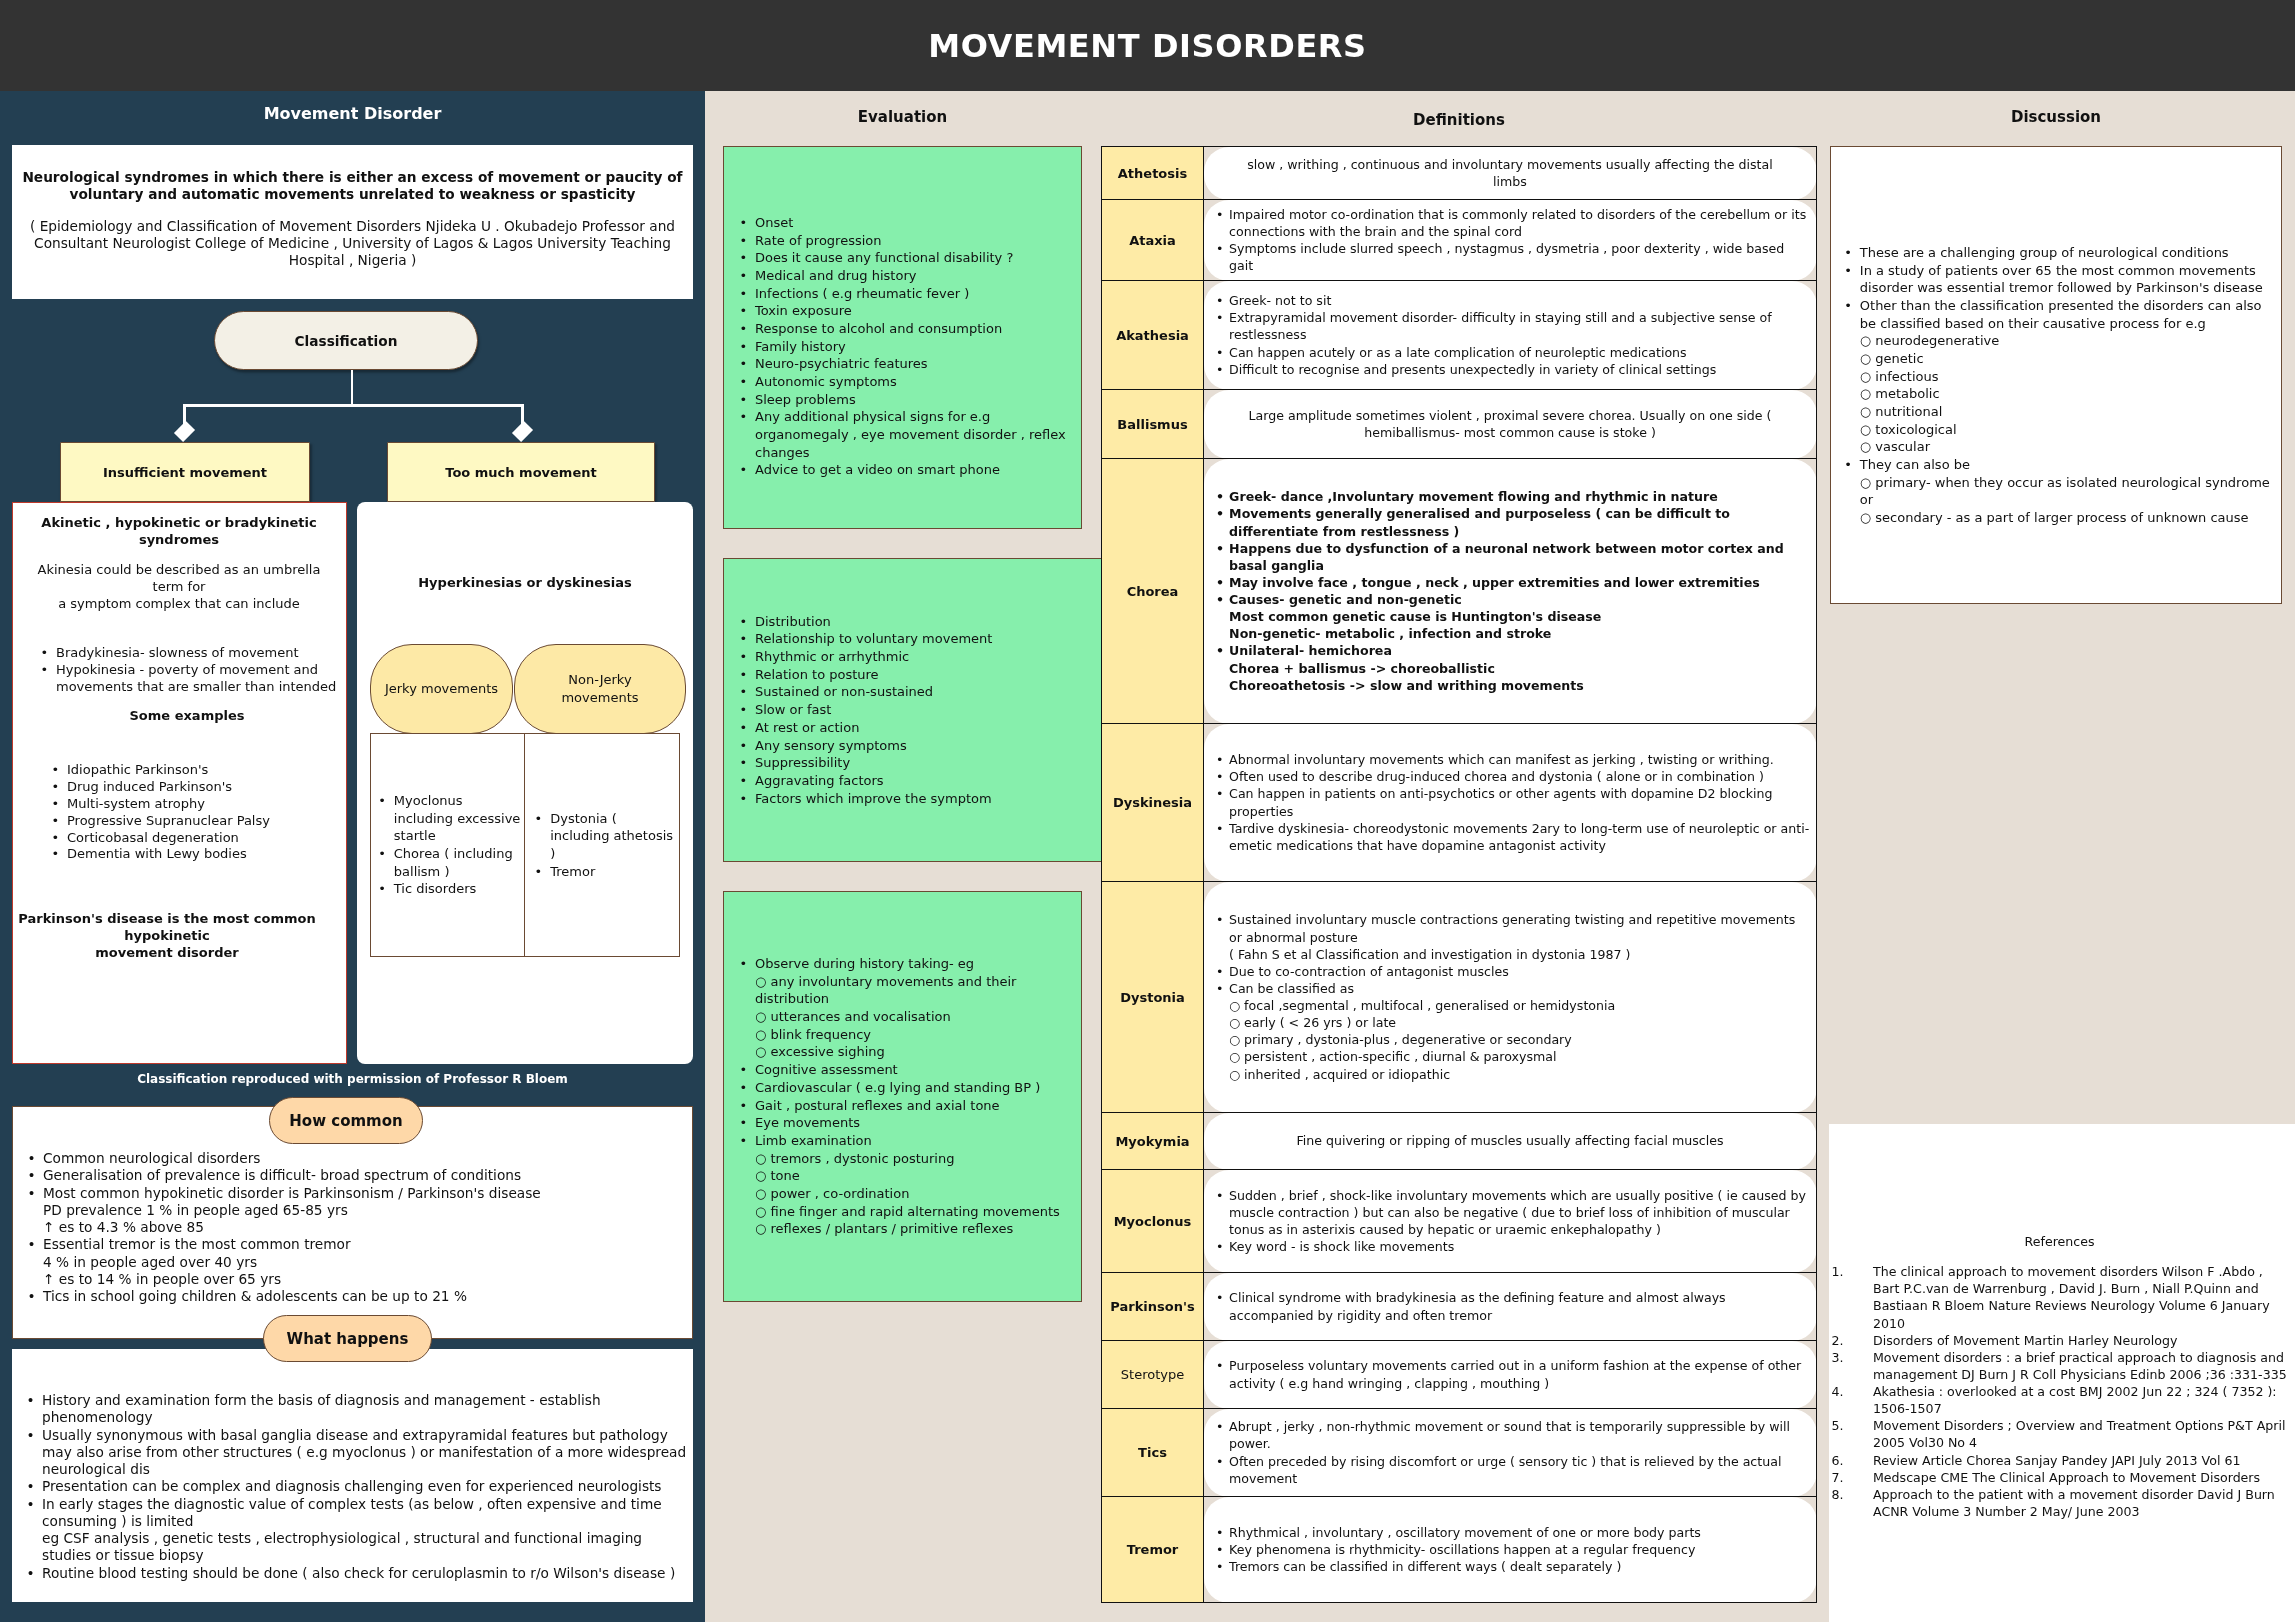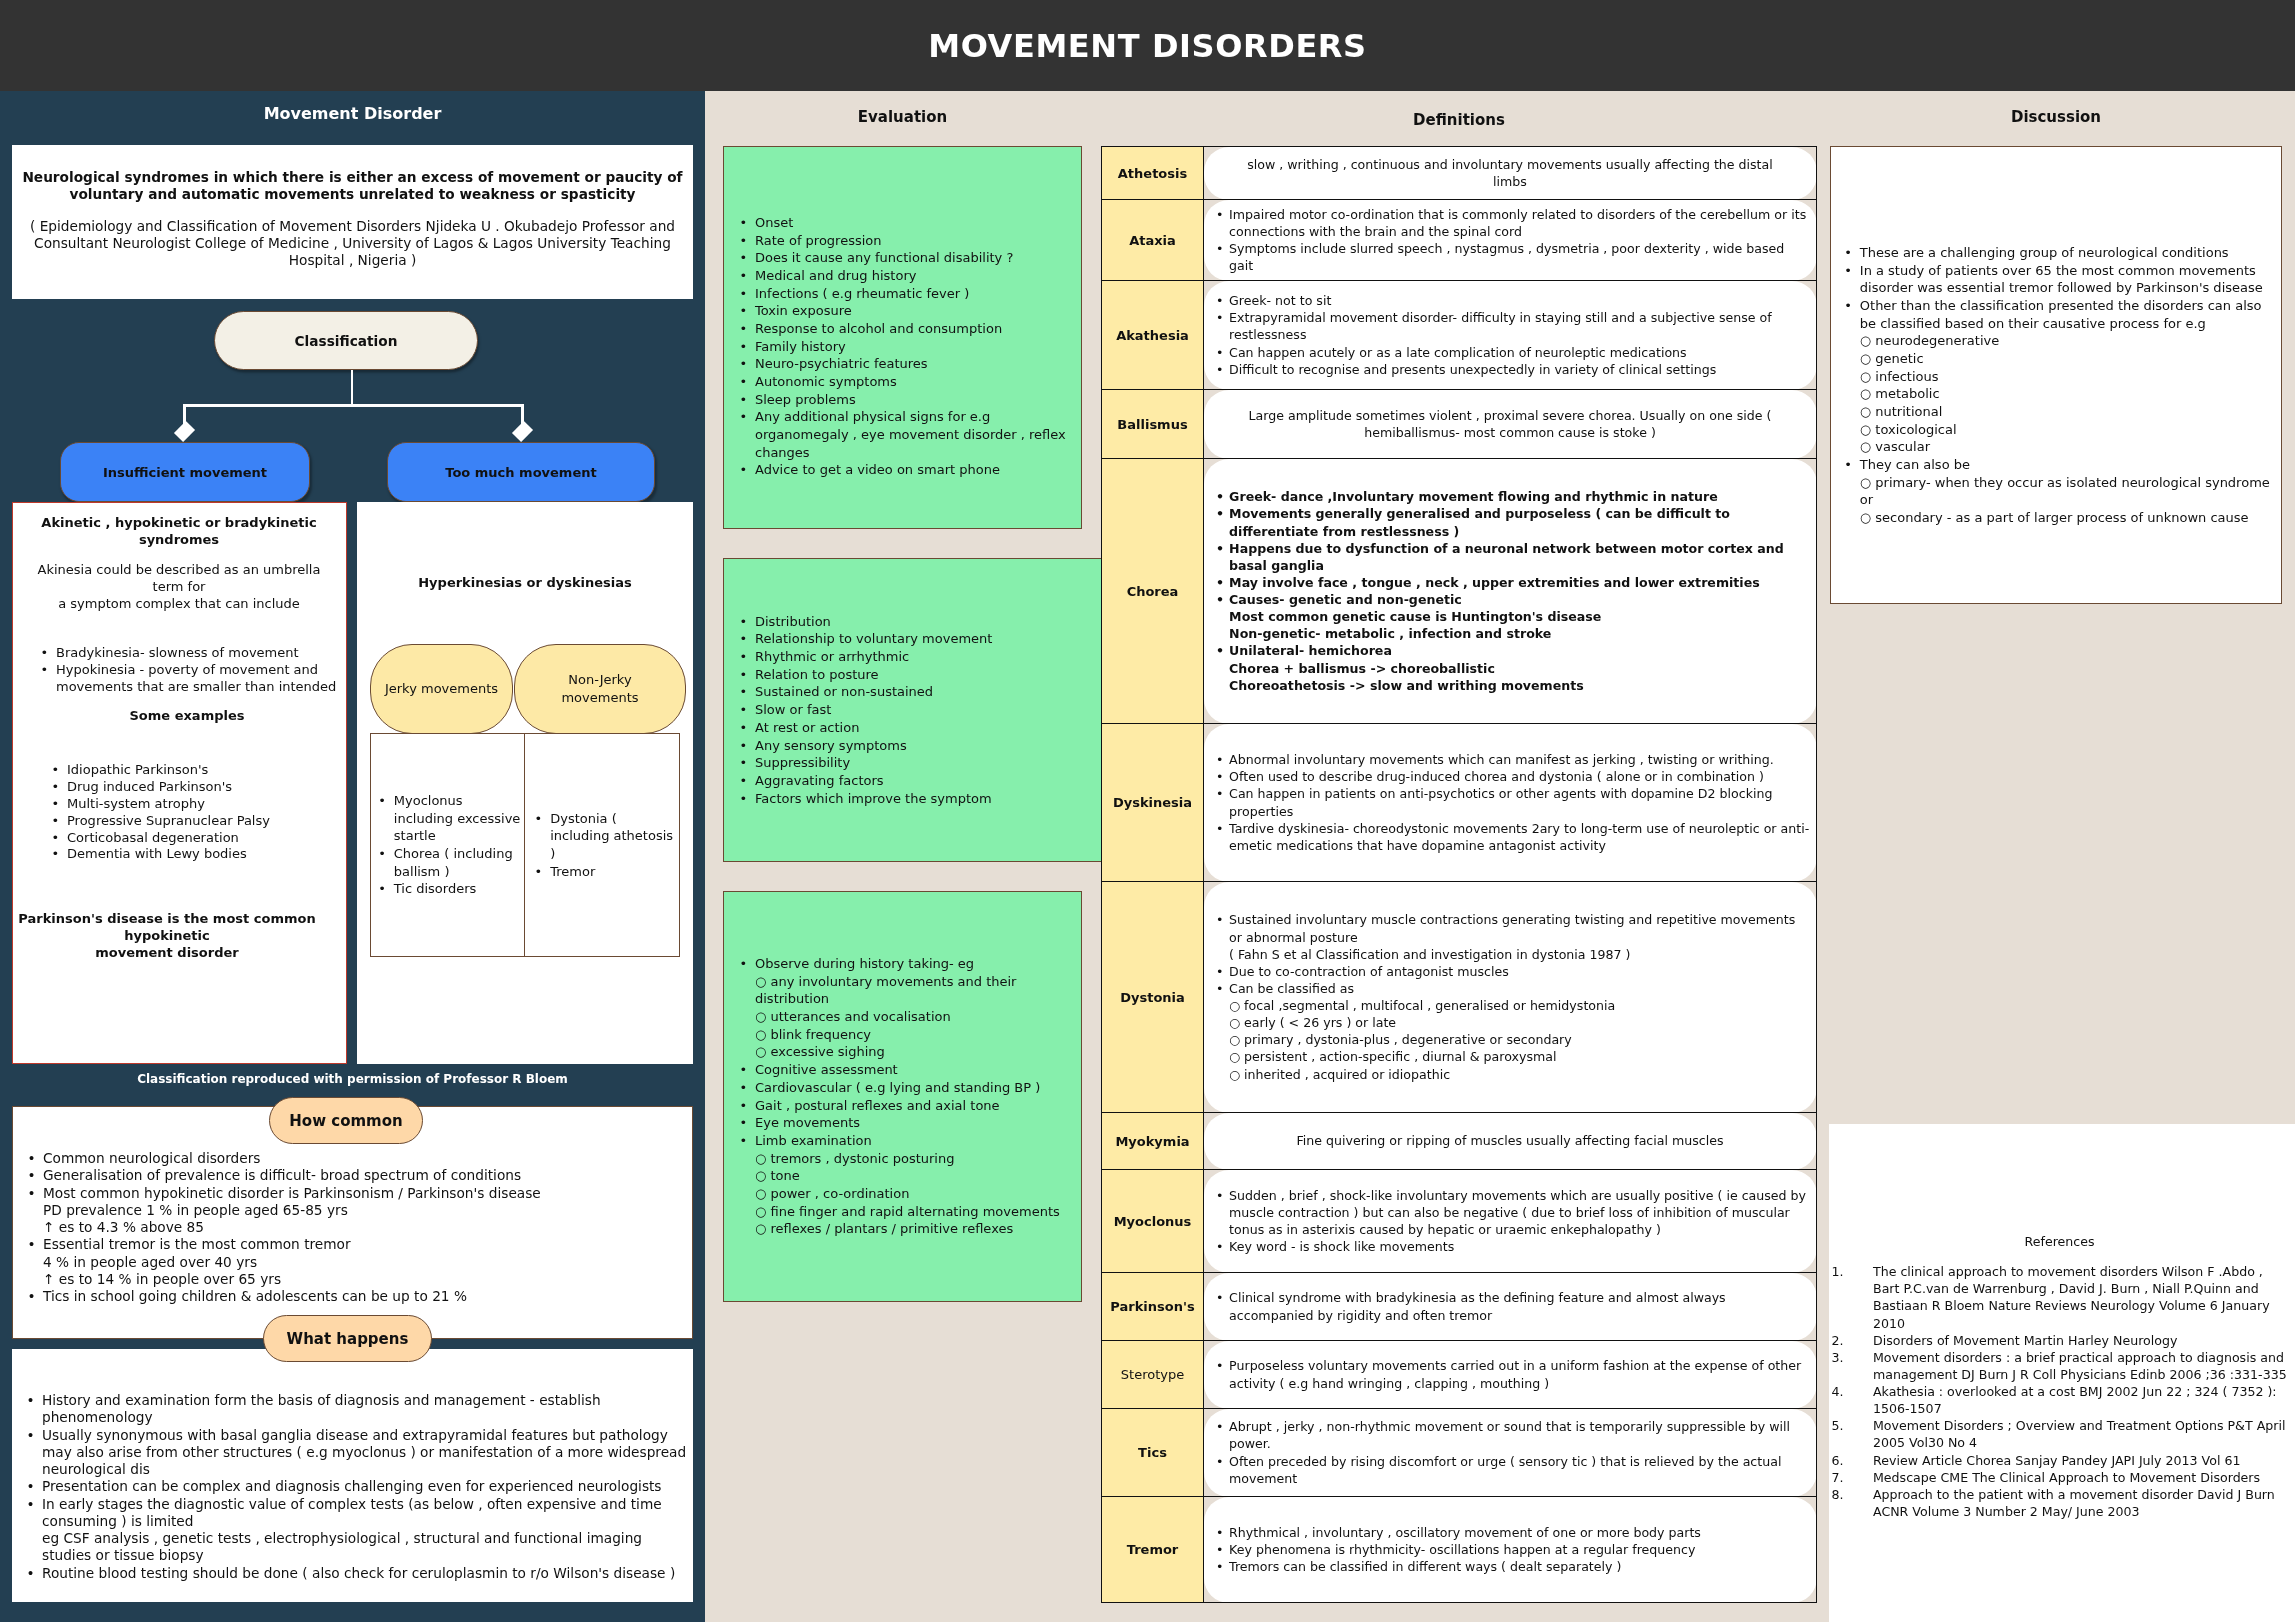--- a/index.html
+++ b/index.html
@@ -16,28 +16,28 @@
   .left-title { left: 0; top: 13px; width: 705px; text-align: center; color: #fff; font-weight: bold; font-size: 16px; }
   .white-box { background: #fff; }
   #intro-box { left: 12px; top: 54px; width: 681px; height: 154px; text-align: center; padding: 24px 3.6px 0; font-size: 13.7px; line-height: 1.24; }
   #intro-box .def { font-weight: bold; font-size: 13.7px; }
   #intro-box .cite { margin-top: 15px; }
 
   .pill { background: #f3f0e6; border: 1.2px solid #6a4a33; border-radius: 33px; display: flex; align-items: center; justify-content: center; font-weight: bold; font-size: 13.7px; box-shadow: 1.2px 2.4px 2.4px rgba(0,0,0,0.35); }
   #classification-pill { left: 214px; top: 220px; width: 264px; height: 59px; }
   .conn { background: #fff; }
   .diamond { width: 13px; height: 13px; background: #fff; transform: rotate(45deg) scaleY(1.3); }
-  .cat-box { background: #3b82f6; border: 1.2px solid #6a4a33; border-radius: 19px; display: flex; align-items: center; justify-content: center; font-weight: bold; font-size: 13px; box-shadow: 1.2px 2.4px 2.4px rgba(0,0,0,0.3); }
+  .cat-box { background: #fef9c3; border: 1.2px solid #6a4a33; border-radius: 1px; display: flex; align-items: center; justify-content: center; font-weight: bold; font-size: 13px; box-shadow: 1.2px 2.4px 2.4px rgba(0,0,0,0.3); }
   #insufficient-box { left: 60px; top: 351px; width: 250px; height: 60px; }
   #too-much-box { left: 387px; top: 351px; width: 268px; height: 60px; }
 
   #hypo-box { left: 12px; top: 411px; width: 335px; height: 562px; border: 1.2px solid #c0392b; border-top-color: #c0392b; font-size: 13px; line-height: 1.3; }
   #hypo-box .t { text-align: center; }
   #hypo-box .h { font-weight: bold; font-size: 13px; margin-top: 12px; text-align:center; }
-  #hyper-box { left: 357px; top: 411px; width: 336px; height: 562px; }
+  #hyper-box { left: 357px; top: 411px; width: 336px; height: 562px; border-radius: 8px; }
   #hyper-title { left: 0; top: 73px; width: 336px; text-align: center; font-weight: bold; font-size: 13px; }
   .yellow-pill { background: #fde9a6; border: 1.2px solid #6a4a33; border-radius: 42px; display: flex; align-items: center; justify-content: center; text-align: center; font-size: 13px; line-height: 1.35; }
   #jerky-pill { left: 13px; top: 142px; width: 143px; height: 90px; }
   #nonjerky-pill { left: 157px; top: 142px; width: 172px; height: 90px; }
   #hyper-grid { left: 13px; top: 231px; width: 323px; height: 224px; display: flex; }
   #hyper-grid .cell { border: 1.2px solid #6a4a33; height: 100%; display: flex; align-items: center; font-size: 13px; line-height: 1.36; }
   #hyper-grid .cell + .cell { border-left: none; }
 
   ul.b { list-style: none; }
   ul.b > li { position: relative; padding-left: 18px; }

